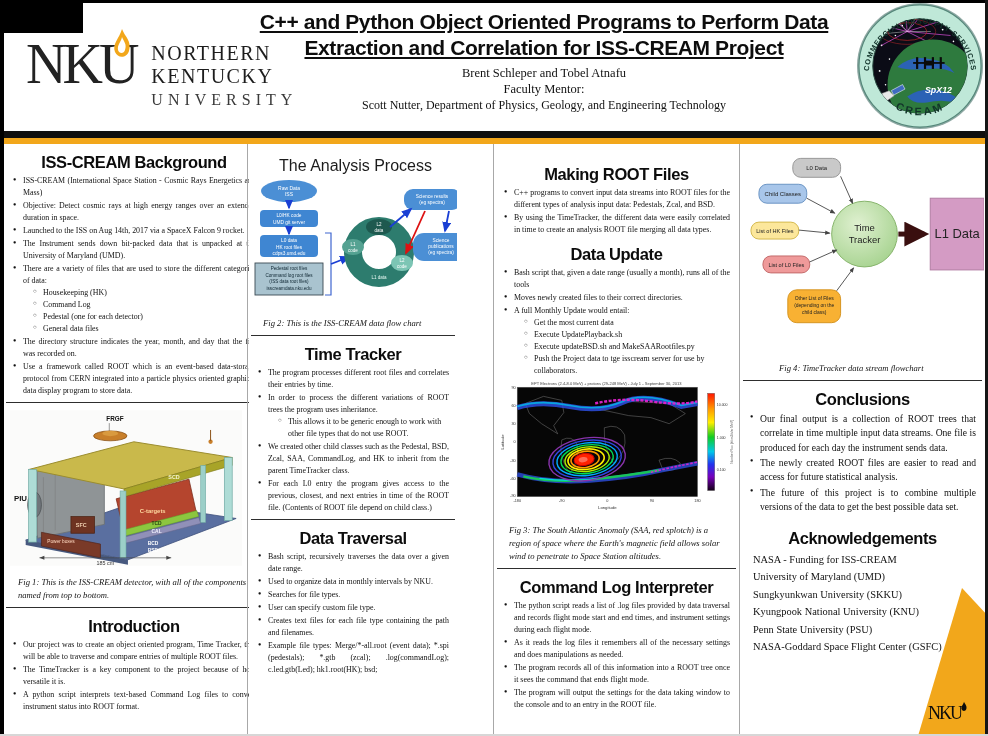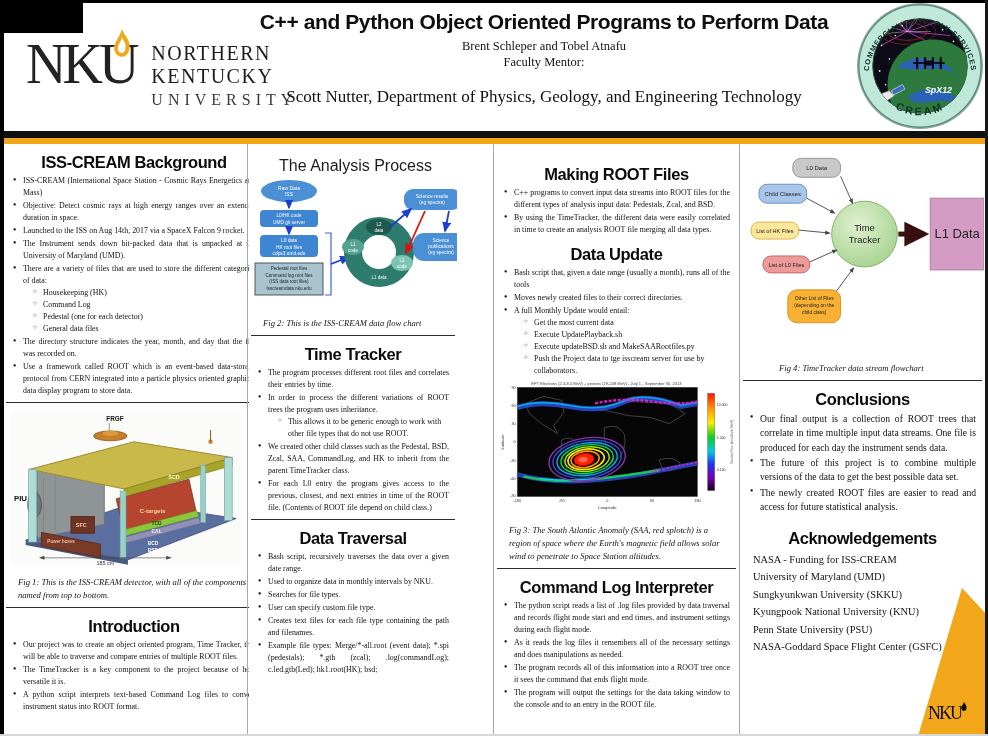--- a/index.html
+++ b/index.html
@@ -17,24 +17,24 @@
   .nku-logo{position:absolute;left:26px;top:38px;display:flex;align-items:flex-start;}
   .nku-mark{font-family:"Liberation Serif",serif;font-size:56px;line-height:0.95;color:#222;
             letter-spacing:-4px;font-weight:400;position:relative;}
   .nku-flame{position:absolute;left:84px;top:-10px;}
   .nku-words{margin-left:16px;margin-top:4px;font-family:"Liberation Serif",serif;color:#1d1d1d;}
   .nw1{font-size:20px;letter-spacing:1.5px;line-height:1.15;}
   .nw2{font-size:16px;letter-spacing:5px;margin-top:3px;color:#3a3a3a;}
 
   .title-block{position:absolute;left:236px;right:136px;top:9px;text-align:center;}
   .title-block h1{margin:0;font-family:"Liberation Sans",sans-serif;font-weight:700;
-                  font-size:21px;line-height:1.25;letter-spacing:-0.4px;color:#0d0d0d;}
+                  font-size:21px;line-height:1.25;letter-spacing:-0.4px;color:#0d0d0d;text-decoration:underline;}
   .authors{font-size:12.5px;margin-top:4px;text-align:center;}
   .mentor-label{font-size:12.5px;margin-top:1px;}
-  .mentor{font-size:17px;margin-top:17px;}
+  .mentor{font-size:12px;margin-top:1px;}
 
   .patch{position:absolute;top:2px;right:4px;z-index:7;}
 
   
   .bar-black{position:absolute;top:131px;left:0;width:100%;height:7px;background:#0f0f0f;z-index:6;}
   .bar-gold{position:absolute;top:138px;left:0;width:100%;height:6px;background:#F2A71B;z-index:6;}
 
   
   .vdiv{position:absolute;top:144px;bottom:0;width:1px;background:#a8a8a8;z-index:4;}
   .vd1{left:247px;} .vd2{left:493px;} .vd3{left:739px;}
@@ -85,21 +85,21 @@
         <path d="M12,9 C14,14 17,16 15,22 C14,26 9,26 8,22 C7,17 11,14 12,9 Z" fill="#fff"></path>
       </svg>
       <div class="nku-words">
         <div class="nw1">NORTHERN</div>
         <div class="nw1">KENTUCKY</div>
         <div class="nw2">UNIVERSITY</div>
       </div>
     </div>
 
     <div class="title-block">
-      <h1><span>C++ and Python Object Oriented Programs to Perform Data</span><br></h1>
+      <h1><span>C++ and Python Object Oriented Programs to Perform Data</span><br><span>Extraction and Correlation for ISS-CREAM Project</span></h1>
       <div class="authors">Brent Schleper and Tobel Atnafu</div>
       <div class="mentor-label">Faculty Mentor:</div>
       <div class="mentor">Scott Nutter, Department of Physics, Geology, and Engineering Technology</div>
     </div>
 
     <svg class="patch" width="128" height="128" viewBox="0 0 130 130">
       <defs>
         <clipPath id="pclip">
             <circle cx="65" cy="65" r="48"></circle>
           </clipPath>
@@ -478,22 +478,22 @@
         <text x="213" y="92" font-size="13" fill="#242424" text-anchor="middle">L1 Data</text>
       </svg>
       <div class="caption cap-center">Fig 4: TimeTracker data stream flowchart</div>
     </div>
     <hr class="hline">
 
     <div class="conc">
       <h2 class="sec-head">Conclusions</h2>
       <ul class="bullets">
           <li><span>Our final output is a collection of ROOT trees that correlate in time multiple input data streams. One file is produced for each day the instrument sends data.</span></li>
+          <li><span>The newly created ROOT files are easier to read and access for future statistical analysis.</span></li>
           <li><span>The future of this project is to combine multiple versions of the data to get the best possible data set.</span></li>
-          <li><span>The newly created ROOT files are easier to read and access for future statistical analysis.</span></li>
         </ul>
     </div>
 
     <h2 class="sec-head" style="margin-top:14px">Acknowledgements</h2>
     <ul class="ack-list">
         <li><span>NASA - Funding for ISS-CREAM</span></li>
         <li><span>University of Maryland (UMD)</span></li>
         <li><span>Sungkyunkwan University (SKKU)</span></li>
         <li><span>Kyungpook National University (KNU)</span></li>
         <li><span>Penn State University (PSU)</span></li>

